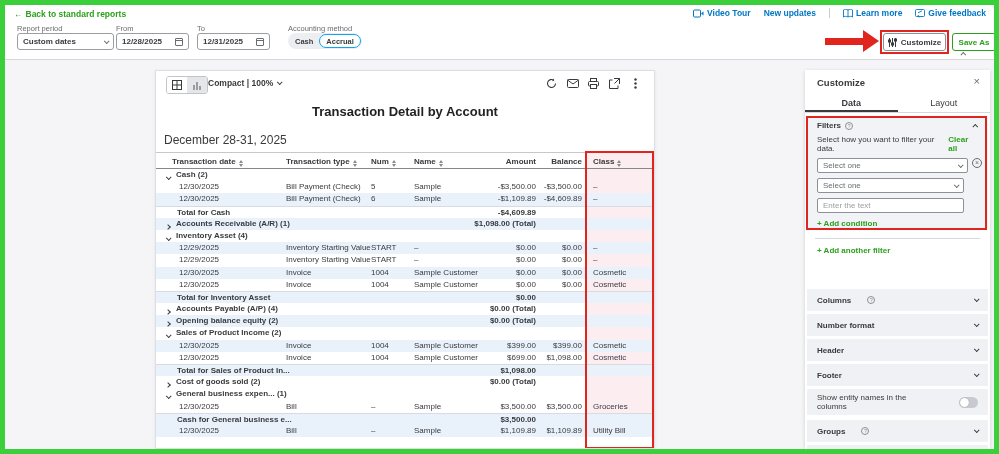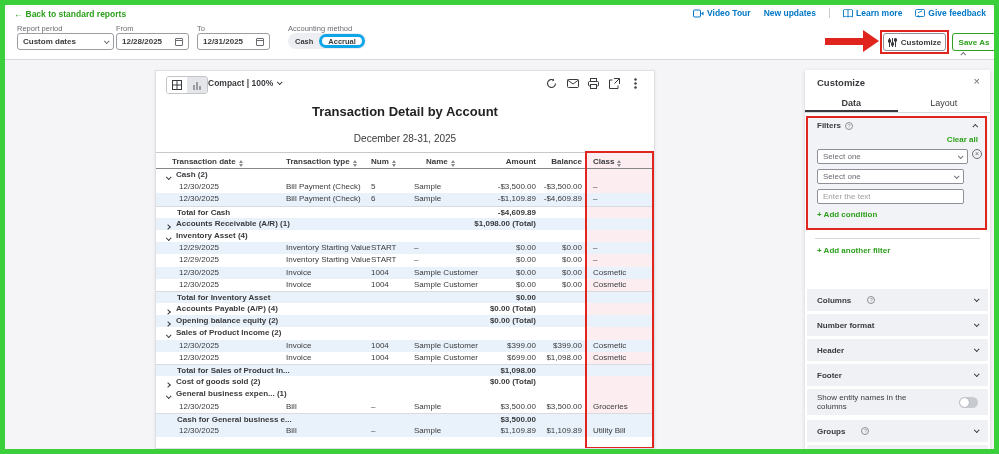--- a/index.html
+++ b/index.html
@@ -17,21 +17,21 @@
   .ctl { position:absolute; top:28px; height:17px; background:#fff; border:1px solid #9a9da2; border-radius:3px; display:flex; align-items:center; font-size:8px; font-weight:bold; color:#393a3d; padding:0 5px; }
   .ctl .grow { flex:1; }
   .chev { display:inline-block; width:4px; height:4px; border-right:1.2px solid #6b6c72; border-bottom:1.2px solid #6b6c72; transform:rotate(45deg) translateY(-1px); }
   .chev.up { transform:rotate(225deg) translateY(-1px); }
   .chev.right { transform:rotate(-45deg); }
   .chev.dark { border-color:#393a3d; }
   .cal-icon { width:8px; height:8px; border:1px solid #6b6c72; border-radius:1px; position:relative; }
   .cal-icon:before { content:''; position:absolute; left:0; right:0; top:1.5px; border-top:1px solid #6b6c72; }
   .acct-pill { position:absolute; top:28px; height:16px; background:#eceef1; border-radius:8px; display:flex; align-items:center; font-size:7.5px; font-weight:bold; padding:1px; }
   .acct-opt { padding:0 6px; height:14px; display:flex; align-items:center; border-radius:7px; cursor:pointer; color:#393a3d; }
-  .acct-opt.sel { background:#fff; border:3px solid #0ea5e9; }
+  .acct-opt.sel { background:#fff; border:1px solid #0ea5e9; }
   .btn { position:absolute; top:28px; height:18px; display:flex; align-items:center; justify-content:center; gap:4px; font-size:8px; font-weight:bold; border-radius:3px; cursor:pointer; background:#fff; }
   .btn-customize { left:878px; width:63px; border:1px solid #8d9096; color:#393a3d; }
   .btn-saveas { left:947px; width:44px; border:1px solid var(--qb-green); color:var(--qb-green); }
 
   
   .anno { position:absolute; border:2.5px solid var(--annotation-red); z-index:20; pointer-events:none; }
   .anno-customize { left:875px; top:25px; width:69px; height:24px; border-width:2px; }
   .arrow-tail { position:absolute; left:820px; top:33px; width:42px; height:7px; background:var(--annotation-red); z-index:20; }
   .arrow-head { position:absolute; left:858px; top:25px; width:0; height:0; border-left:16px solid var(--annotation-red); border-top:11px solid transparent; border-bottom:11px solid transparent; z-index:20; }
 
@@ -44,21 +44,21 @@
   .card-toolbar { position:absolute; left:0; top:0; right:0; height:26px; }
   .seg { position:absolute; left:10px; top:5px; display:flex; border:1px solid #c2c4c8; border-radius:3px; overflow:hidden; }
   .seg-btn { width:20px; height:16px; display:flex; align-items:center; justify-content:center; cursor:pointer; }
   .seg-btn.sel { background:#fff; }
   .seg-btn.unsel { background:#e4e6e9; }
   .view-dd { position:absolute; left:52px; top:7px; font-size:8.5px; font-weight:bold; color:#393a3d; display:flex; gap:4px; align-items:center; cursor:pointer; }
   .card-icons { position:absolute; right:12px; top:6px; display:flex; gap:8px; align-items:center; }
   .ci { width:13px; height:13px; display:flex; align-items:center; justify-content:center; cursor:pointer; color:#393a3d; }
   .rep-title { position:absolute; left:0; right:0; top:33px; text-align:center; font-size:13px; font-weight:bold; color:#222; }
   .rep-company { position:absolute; left:0; right:0; top:51px; text-align:center; font-size:8px; color:#393a3d; }
-  .rep-period { position:absolute; left:0; right:0; top:62px; text-align:center; font-size:10px; color:#393a3d; }
+  .rep-period { position:absolute; left:8px; right:0; top:62px; text-align:left; font-size:12px; color:#393a3d; }
 
   .thead { position:absolute; left:0; right:0; top:81px; height:17px; border-top:1px solid #c6c8cb; border-bottom:1px solid #85878b; font-weight:bold; font-size:8px; }
   .thead:after, .t-row:after { content:''; position:absolute; left:430px; width:67px; top:0; bottom:0; background:var(--class-pink); z-index:-1; }
   .cell { position:absolute; top:0; white-space:nowrap; line-height:17px; }
   .rows { position:absolute; left:0; right:0; top:98px; bottom:0; overflow:hidden; }
   .t-row { position:relative; height:12.2px; font-size:8px; }
   .t-row .cell { line-height:12.2px; }
   .t-row.alt { background:var(--row-blue); }
   .t-row.total { border-top:1px solid #d9dbde; }
   .bold { font-weight:bold; }
@@ -270,21 +270,21 @@
           <i class="sd"></i>
         </span></span>
       <span class="cell" style="left: 130px;"><span>Transaction type</span><span class="sort">
           <i class="su"></i>
           <i class="sd"></i>
         </span></span>
       <span class="cell" style="left: 215px;"><span>Num</span><span class="sort">
           <i class="su"></i>
           <i class="sd"></i>
         </span></span>
-      <span class="cell" style="left: 258px; margin-left: 12px;"><span>Name</span><span class="sort">
+      <span class="cell" style="left: 258px;"><span>Name</span><span class="sort">
           <i class="su"></i>
           <i class="sd"></i>
         </span></span>
       <span class="cell" style="right: 118px;"><span>Amount</span></span>
       <span class="cell" style="right: 72px;"><span>Balance</span></span>
       <span class="cell" style="left: 437px;"><span>Class</span><span class="sort">
           <i class="su"></i>
           <i class="sd"></i>
         </span></span>
     </div>
@@ -444,20 +444,21 @@
     </div>
 
   <div class="filters-block">
     <div class="sec-head">
       <span>Filters</span>
       <span class="info-circ">?</span>
       <span class="spacer"></span>
       <span class="chev up dark"></span>
     </div>
     <div class="filters-desc">
+      <span style="color:#393a3d;">Select how you want to filter your data.</span>
       <span class="spacer"></span>
       <span class="green-link">Clear all</span>
     </div>
     <div class="dd-row">
       <div class="dd">
         <span>Select one</span>
         <span class="grow"></span>
           <span class="chev"></span>
       </div>
       <span class="remove-circ">×</span>

